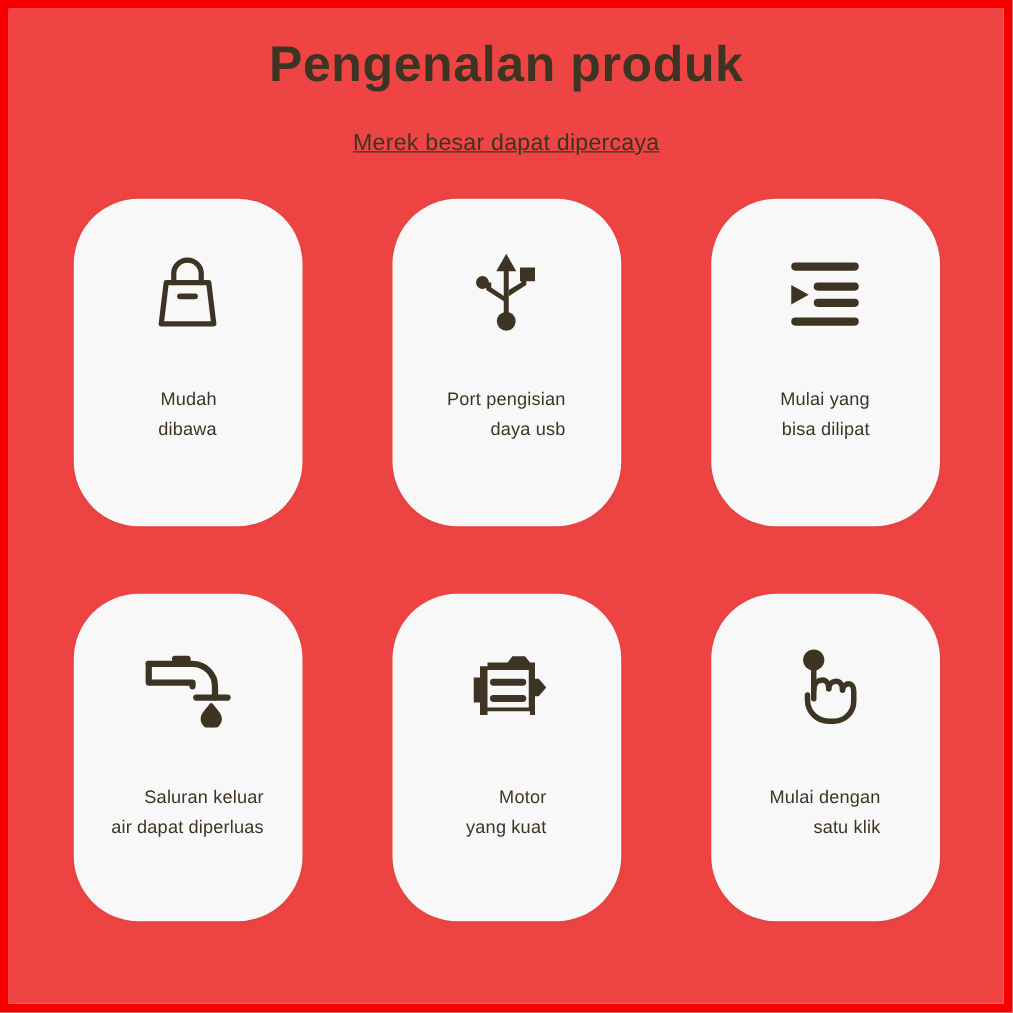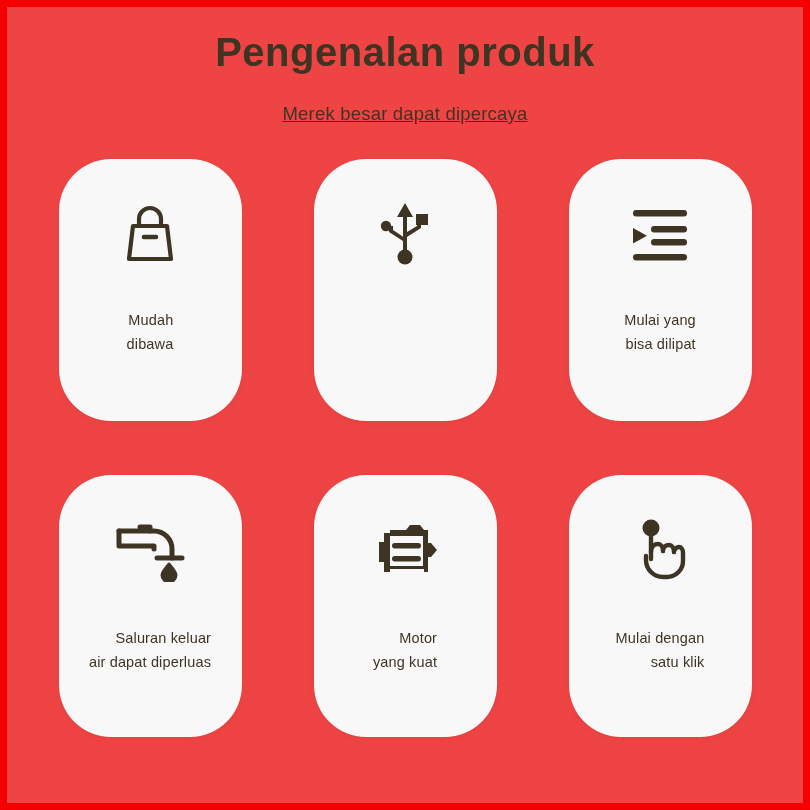--- a/index.html
+++ b/index.html
@@ -127,20 +127,22 @@
           <div class="icon-wrap">
             <svg width="58" height="66" viewBox="0 0 58 66" fill="#3E3424">
               <path d="M29 2 L37 16 H31 V50 H27 V16 H21 Z"></path>
               <circle cx="29" cy="56" r="7.5"></circle>
               <path d="M27 40 L13 31 v-6 h4 v4 l12 8 z"></path>
               <circle cx="10" cy="25" r="5.2"></circle>
               <path d="M31 36 L45 27 v-6 h-4 v4 L31 31 z"></path>
               <rect x="40" y="13" width="12" height="11"></rect>
             </svg>
           </div>
+          <div class="label">Port pengisian
+daya usb</div>
         </div>
 
         <div class="card">
           <div class="icon-wrap">
             <svg width="62" height="58" viewBox="0 0 62 58" fill="#3E3424">
               <rect x="4" y="5" width="54" height="6.5" rx="3.25"></rect>
               <rect x="22" y="21" width="36" height="6.5" rx="3.25"></rect>
               <rect x="22" y="34" width="36" height="6.5" rx="3.25"></rect>
               <rect x="4" y="49" width="54" height="6.5" rx="3.25"></rect>
               <path d="M18 30.8 L4 23 v15.6 z"></path>

